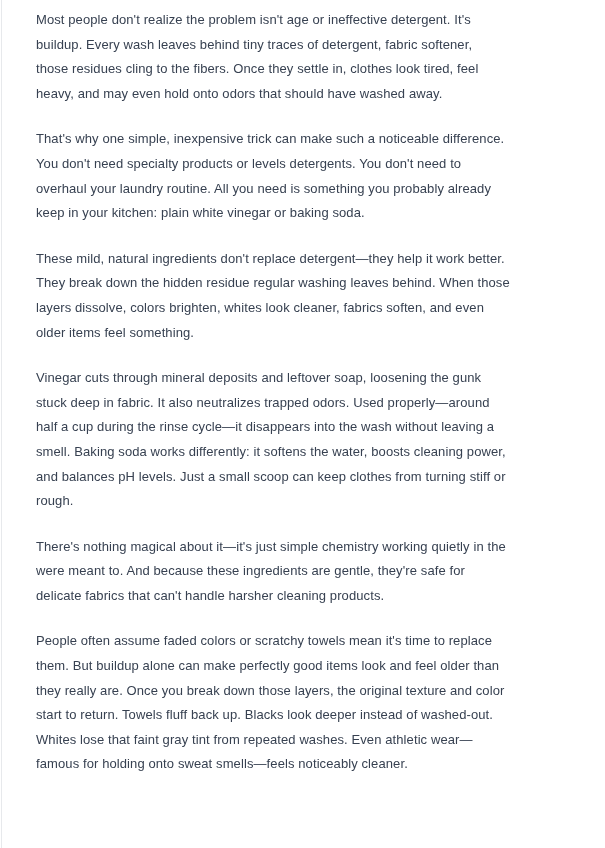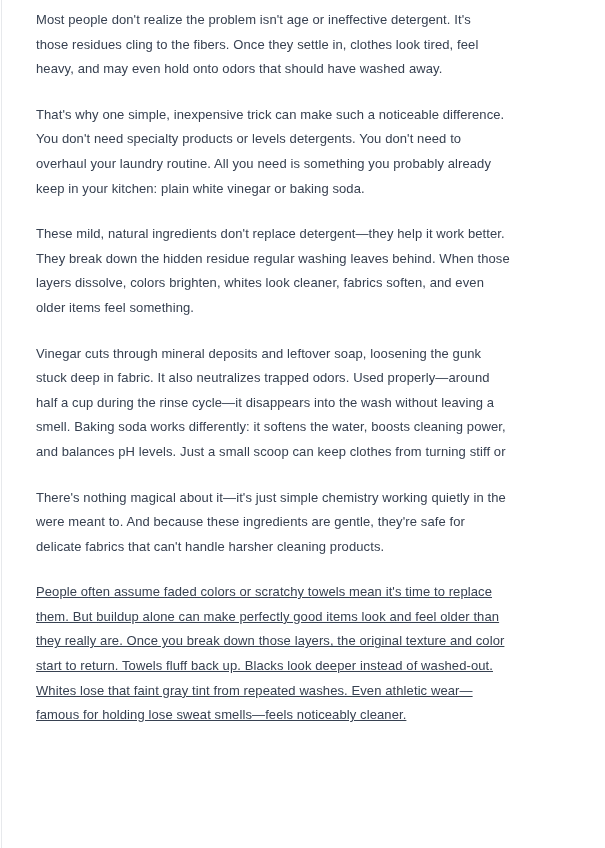--- a/index.html
+++ b/index.html
@@ -25,34 +25,34 @@
     font-size: 13px;
     line-height: 24.6px;
     color: #374151;
     letter-spacing: 0.1px;
   }
   .para {
     margin: 0 0 21px 0;
   }
   .para:last-child {
     margin-bottom: 3px;
-    text-decoration: underline;
   }
   .line {
     white-space: nowrap;
   }
 </style>
 </head>
 <body>
 
 <div class="page">
   <div class="article">
 
     <div class="para">
       <div class="line">Most people don't realize the problem isn't age or ineffective detergent. It's</div>
+      <div class="line">buildup. Every wash leaves behind tiny traces of detergent, fabric softener,</div>
       <div class="line">those residues cling to the fibers. Once they settle in, clothes look tired, feel</div>
       <div class="line">heavy, and may even hold onto odors that should have washed away.</div>
     </div>
 
     <div class="para">
       <div class="line">That's why one simple, inexpensive trick can make such a noticeable difference.</div>
       <div class="line">You don't need specialty products or levels detergents. You don't need to</div>
       <div class="line">overhaul your laundry routine. All you need is something you probably already</div>
       <div class="line">keep in your kitchen: plain white vinegar or baking soda.</div>
     </div>
@@ -63,31 +63,32 @@
       <div class="line">layers dissolve, colors brighten, whites look cleaner, fabrics soften, and even</div>
       <div class="line">older items feel something.</div>
     </div>
 
     <div class="para">
       <div class="line">Vinegar cuts through mineral deposits and leftover soap, loosening the gunk</div>
       <div class="line">stuck deep in fabric. It also neutralizes trapped odors. Used properly—around</div>
       <div class="line">half a cup during the rinse cycle—it disappears into the wash without leaving a</div>
       <div class="line">smell. Baking soda works differently: it softens the water, boosts cleaning power,</div>
       <div class="line">and balances pH levels. Just a small scoop can keep clothes from turning stiff or</div>
+      <div class="line">rough.</div>
     </div>
 
     <div class="para">
       <div class="line">There's nothing magical about it—it's just simple chemistry working quietly in the</div>
       <div class="line">were meant to. And because these ingredients are gentle, they're safe for</div>
       <div class="line">delicate fabrics that can't handle harsher cleaning products.</div>
     </div>
 
     <div class="para">
       <div class="line">People often assume faded colors or scratchy towels mean it's time to replace</div>
       <div class="line">them. But buildup alone can make perfectly good items look and feel older than</div>
       <div class="line">they really are. Once you break down those layers, the original texture and color</div>
       <div class="line">start to return. Towels fluff back up. Blacks look deeper instead of washed-out.</div>
       <div class="line">Whites lose that faint gray tint from repeated washes. Even athletic wear—</div>
-      <div class="line">famous for holding lose sweat smells—feels noticeably cleaner.</div>
+      <div class="line">famous for holding onto sweat smells—feels noticeably cleaner.</div>
     </div>
 
   </div>
 </div>
 
 </body></html>

